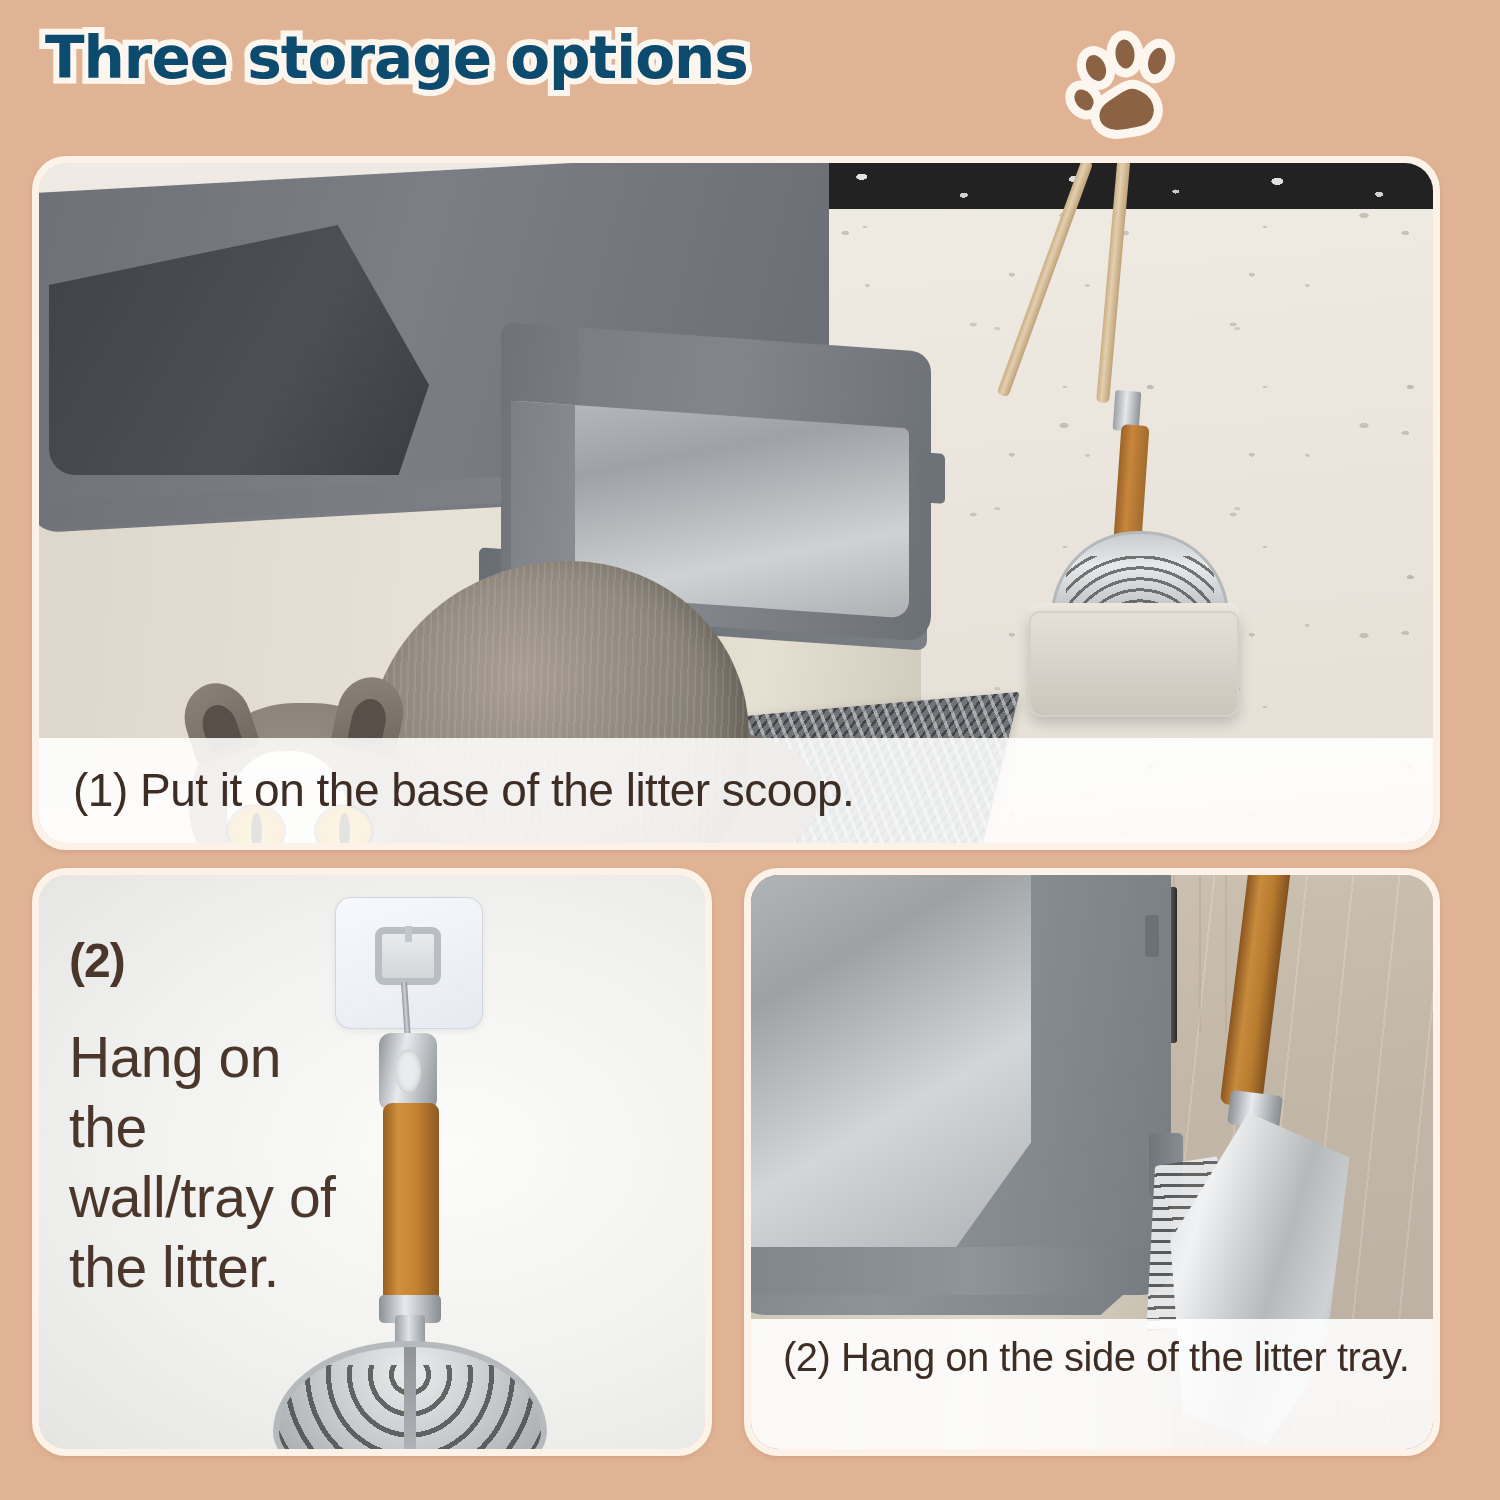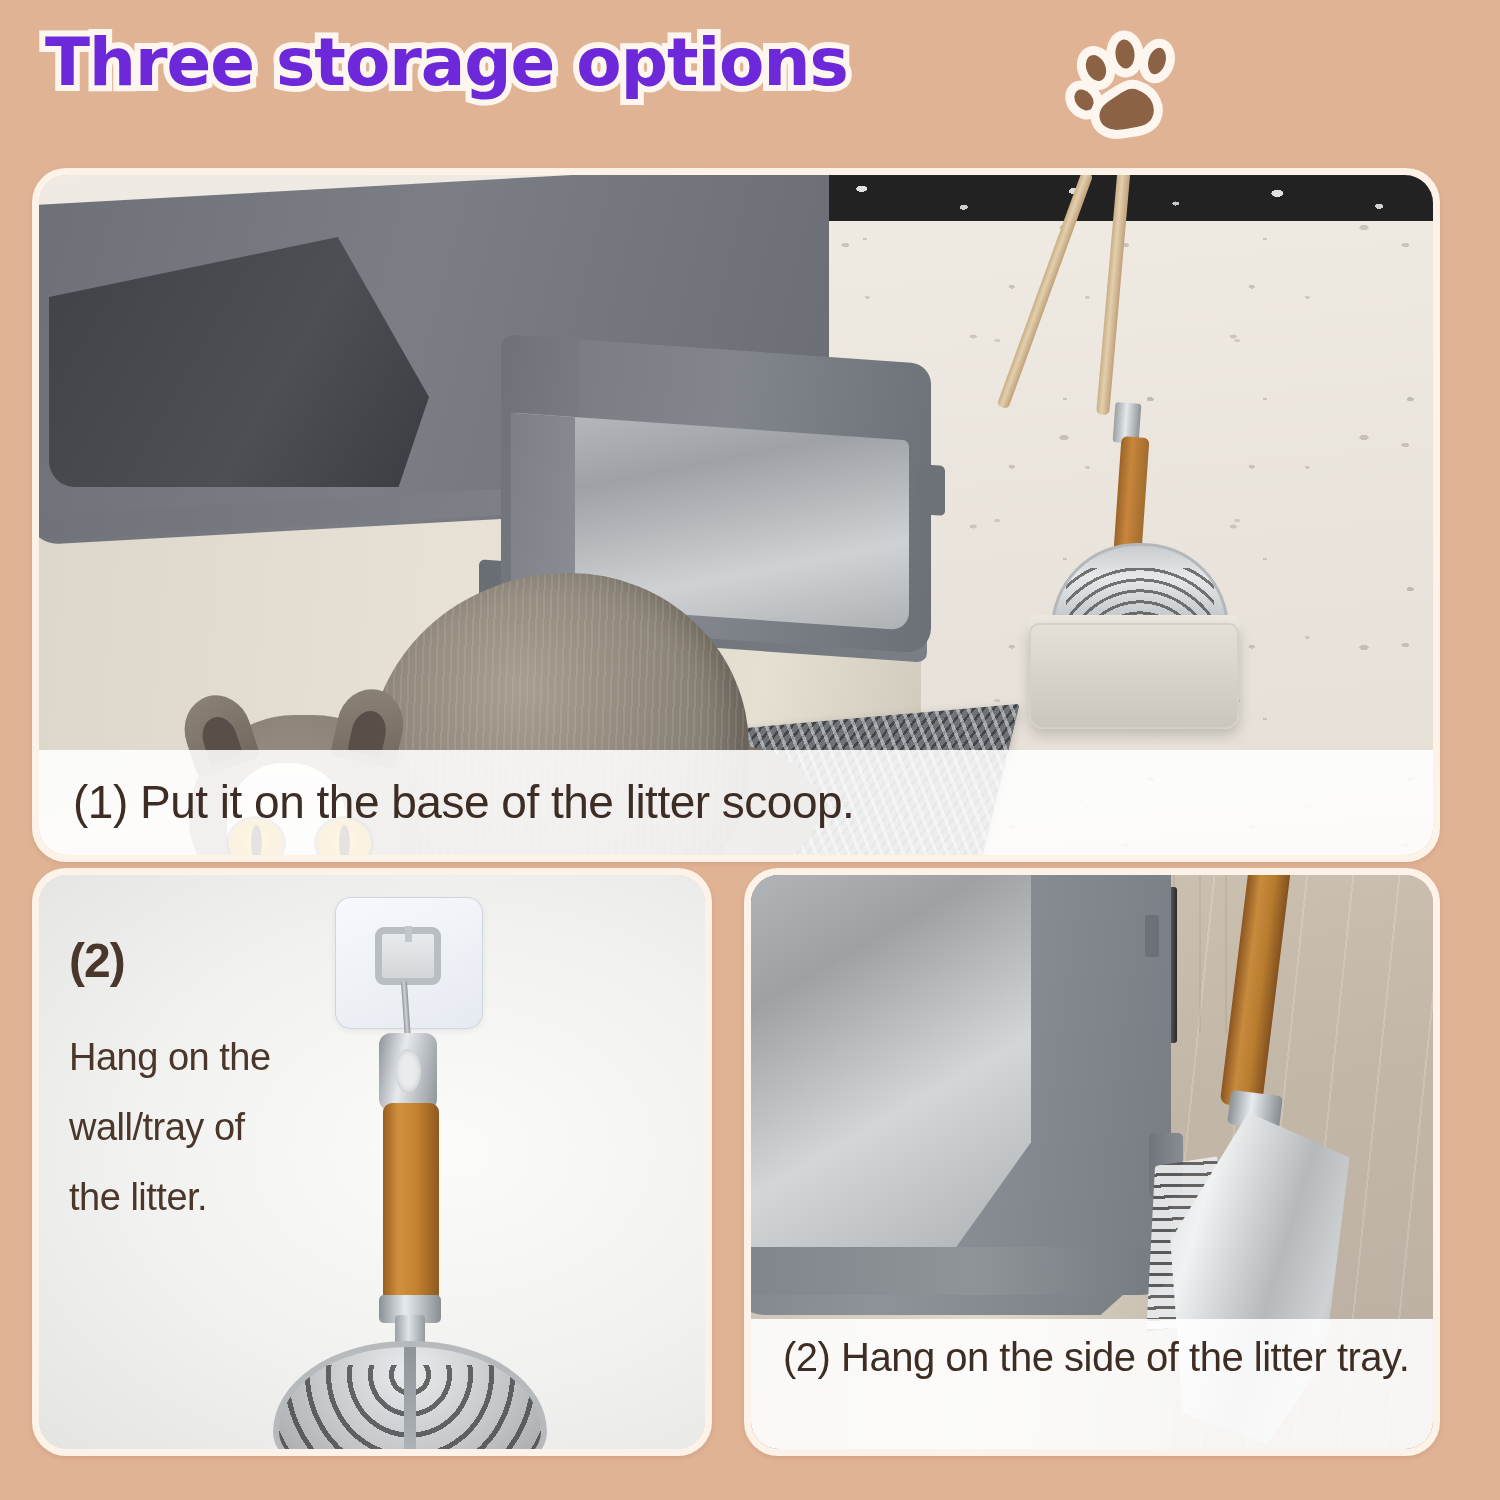--- a/index.html
+++ b/index.html
@@ -10,43 +10,43 @@
     overflow:hidden;
     position:relative;
   }
 
   
   .header {
     position:absolute; left:0; top:0; width:1500px; height:150px;
   }
   .title {
     position:absolute; left:45px; top:24px;
-    font-size:66px; font-weight:bold; letter-spacing:-1px;
-    color:#6d28d9;
+    font-size:58px; font-weight:bold; letter-spacing:-1px;
+    color:#0c4a6e;
     -webkit-text-stroke:12px #fdf6ef;
     paint-order:stroke fill;
     white-space:nowrap;
     font-family:"DejaVu Sans", sans-serif;
   }
   .paw-icon { position:absolute; left:1062px; top:28px; width:128px; height:112px; }
 
   
   .panel {
     position:absolute;
     background:#fdf2e7;
     border-radius:34px;
     padding:7px;
     box-shadow:0 2px 5px rgba(140,95,60,.18);
   }
   .panel-inner {
     position:relative; width:100%; height:100%;
     border-radius:28px; overflow:hidden;
     background:#d7d7d7;
   }
-  #panel-1 { left:32px; top:168px; width:1408px; height:694px; }
+  #panel-1 { left:32px; top:156px; width:1408px; height:694px; }
   #panel-2 { left:32px; top:868px; width:680px; height:588px; }
   #panel-3 { left:744px; top:868px; width:696px; height:588px; }
 
   
   .caption-band {
     position:absolute; left:0; width:100%;
     background:rgba(255,255,255,.88);
     color:#3e2d24;
     font-family:"Liberation Sans Narrow","Liberation Sans", sans-serif;
     letter-spacing:-0.5px;
@@ -59,21 +59,21 @@
   #caption-3 {
     bottom:0; height:130px;
     font-size:40px; line-height:60px;
     padding:8px 0 0 32px;
   }
   .caption-2-block {
     position:absolute; left:30px; top:58px; width:290px;
     color:#4a362a; z-index:6;
   }
   .caption-2-num { font-size:48px; font-weight:bold; letter-spacing:-1px; }
-  .caption-2-text { margin-top:34px; font-size:38px; line-height:70px; letter-spacing:-0.5px; }
+  .caption-2-text { margin-top:34px; font-size:57px; line-height:70px; letter-spacing:-0.5px; }
 
   
   .p1-bg {
     position:absolute; inset:0;
     background:
       linear-gradient(178deg,#efeae3 0%,#e6e0d8 40%,#e9e4dc 100%);
   }
   .tile-line {
     position:absolute; background:rgba(160,152,143,.45); height:2px;
   }

